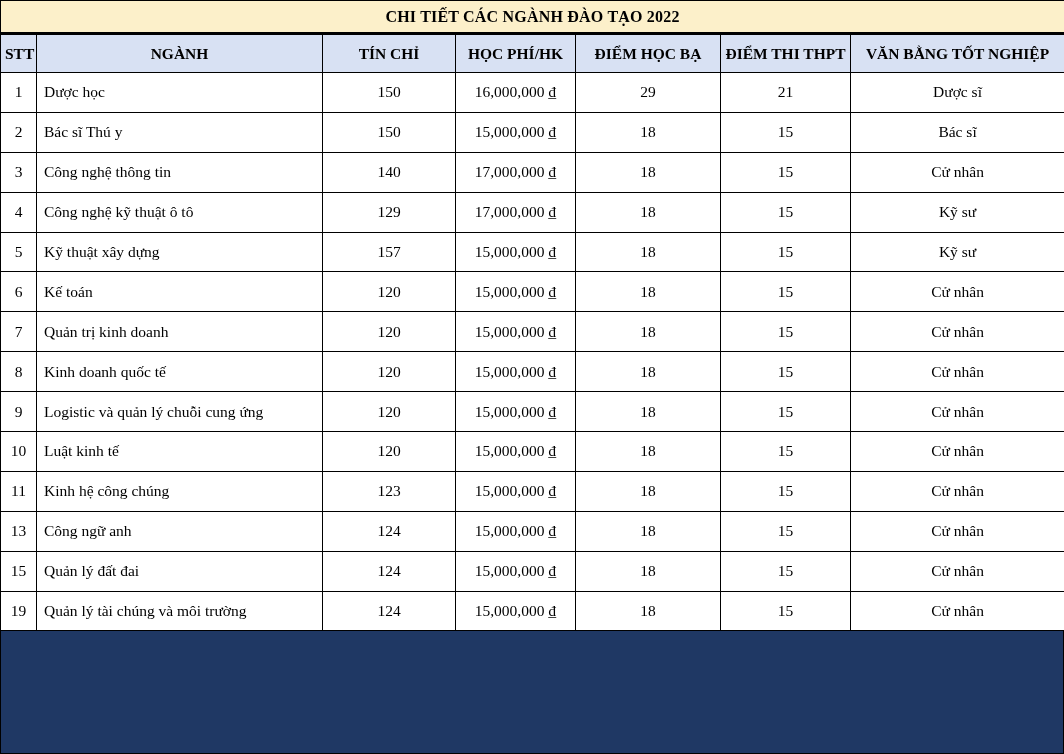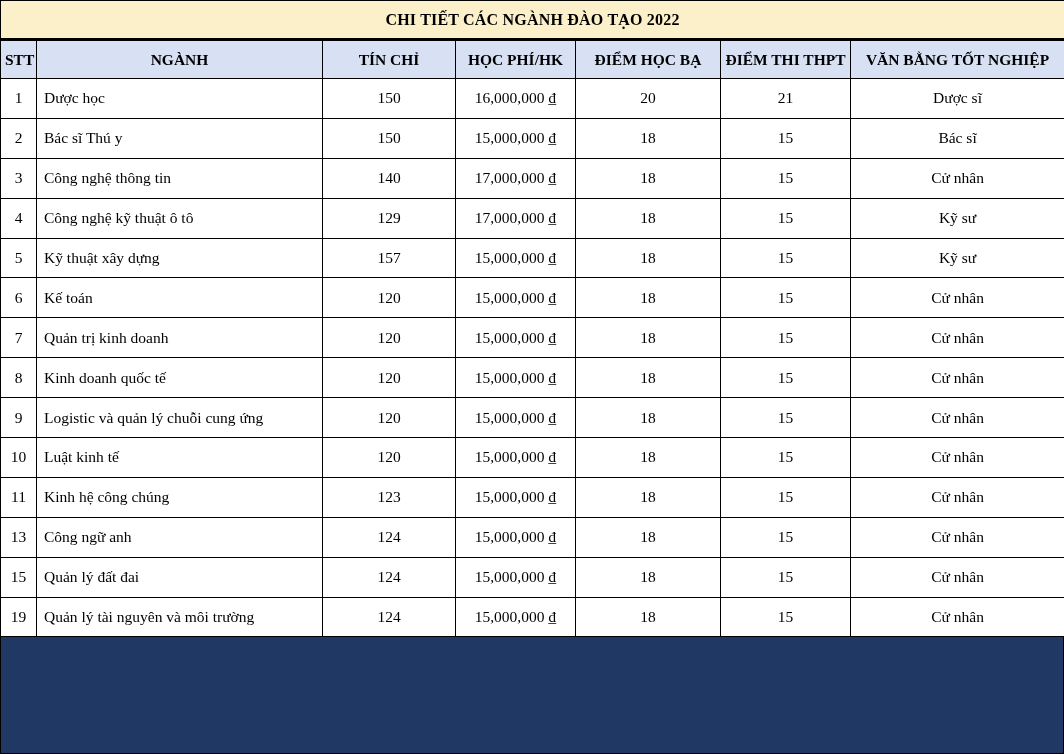--- a/index.html
+++ b/index.html
@@ -23,21 +23,21 @@
     table-layout:fixed;
   }
   th,td{
     border:1.8px solid var(--border);
     padding:0 4px;
     overflow:hidden;
     white-space:nowrap;
   }
   tr.title-row th{
     background:var(--title-bg);
-    height:39px;
+    height:33px;
     font-size:16px;
     font-weight:bold;
     text-align:center;
     border-bottom:3px solid var(--border);
     letter-spacing:.2px;
   }
   tr.header-row th{
     background:var(--header-bg);
     height:39px;
     font-size:15.5px;
@@ -91,21 +91,21 @@
         <th>ĐIỂM THI THPT</th>
         <th>VĂN BẰNG TỐT NGHIỆP</th>
       </tr>
     </thead>
     <tbody>
   <tr>
     <td class="c-stt">1</td>
     <td class="c-nganh">Dược học</td>
     <td class="c-tinchi">150</td>
     <td class="c-hocphi">16,000,000 ₫</td>
-    <td class="c-hocba">20</td>
+    <td class="c-hocba">29</td>
     <td class="c-thpt">21</td>
     <td class="c-vanbang">Dược sĩ</td>
   </tr>
 
   <tr>
     <td class="c-stt">2</td>
     <td class="c-nganh">Bác sĩ Thú y</td>
     <td class="c-tinchi">150</td>
     <td class="c-hocphi">15,000,000 ₫</td>
     <td class="c-hocba">18</td>
@@ -220,21 +220,21 @@
     <td class="c-nganh">Quản lý đất đai</td>
     <td class="c-tinchi">124</td>
     <td class="c-hocphi">15,000,000 ₫</td>
     <td class="c-hocba">18</td>
     <td class="c-thpt">15</td>
     <td class="c-vanbang">Cử nhân</td>
   </tr>
 
   <tr>
     <td class="c-stt">19</td>
-    <td class="c-nganh">Quản lý tài nguyên và môi trường</td>
+    <td class="c-nganh">Quản lý tài chúng và môi trường</td>
     <td class="c-tinchi">124</td>
     <td class="c-hocphi">15,000,000 ₫</td>
     <td class="c-hocba">18</td>
     <td class="c-thpt">15</td>
     <td class="c-vanbang">Cử nhân</td>
   </tr>
 </tbody>
   </table>
   <div class="next-section-strip"></div>
 </div>

